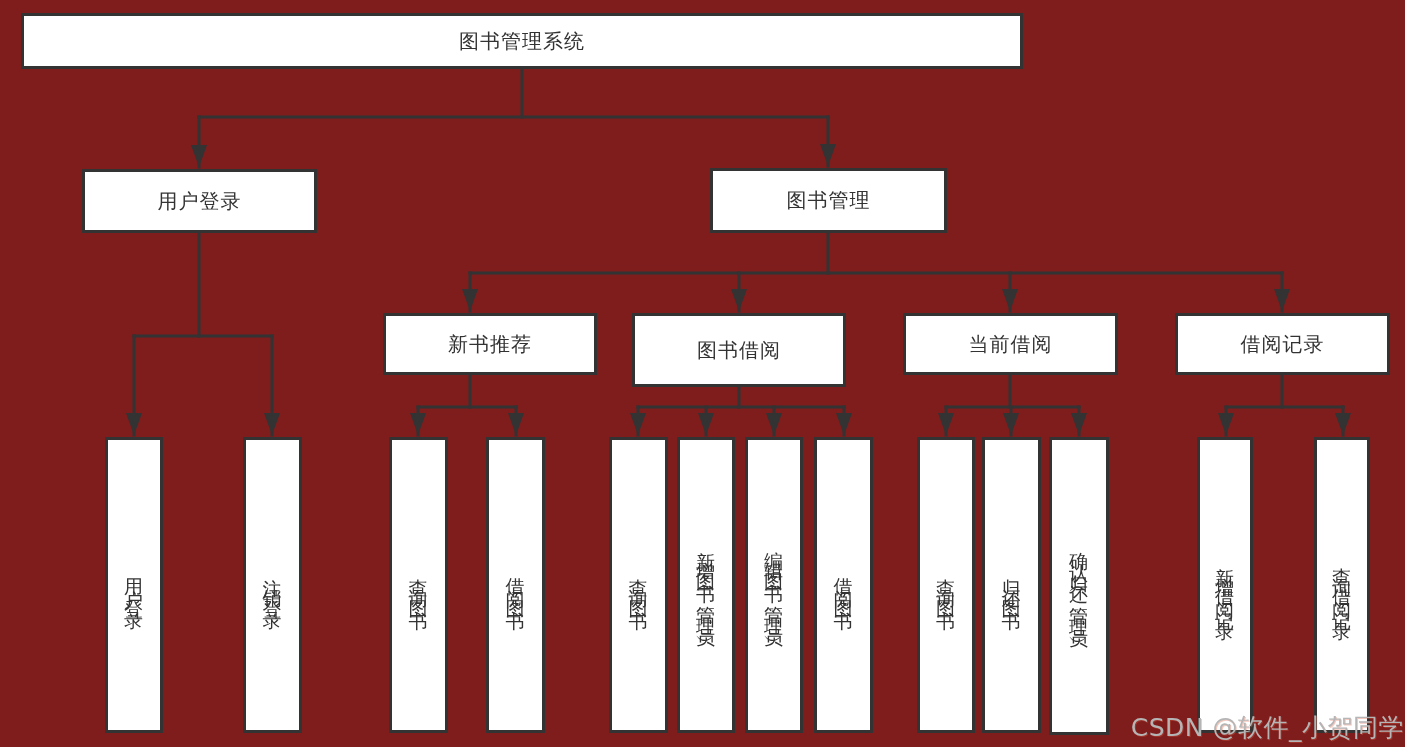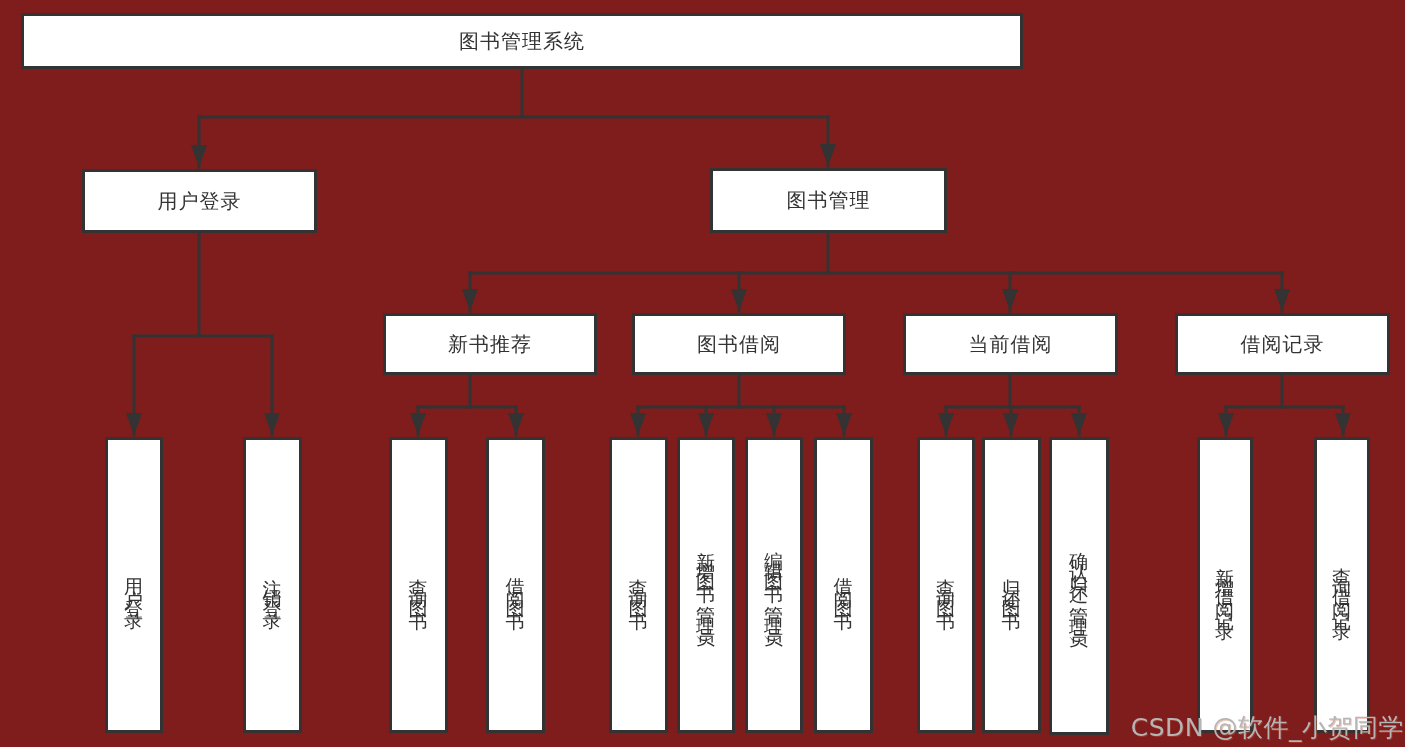--- a/index.html
+++ b/index.html
@@ -118,21 +118,21 @@
   <div class="node h-node" style="left:82px; top:169px; width:235px; height:64px;">
     <span>用户登录</span>
   </div>
   <div class="node h-node" style="left:710px; top:168px; width:237px; height:65px;text-align:right;">
     <span>图书管理</span>
   </div>
 
   <div class="node h-node" style="left:363px; top:313px; width:214px; height:62px;margin-left:20px;">
     <span>新书推荐</span>
   </div>
-  <div class="node h-node" style="left:632px; top:313px; width:214px; height:62px;">
+  <div class="node h-node" style="left:632px; top:313px; width:214px; height:74px;">
     <span>图书借阅</span>
   </div>
   <div class="node h-node" style="left:1175px; top:313px; width:215px; height:62px;">
     <span>借阅记录</span>
   </div>
   <div class="node h-node" style="left:903px; top:313px; width:215px; height:62px;">
     <span>当前借阅</span>
   </div>
 
   <div class="node v-node" style="left:105px; top:437px; width:58px; height:296px;">

